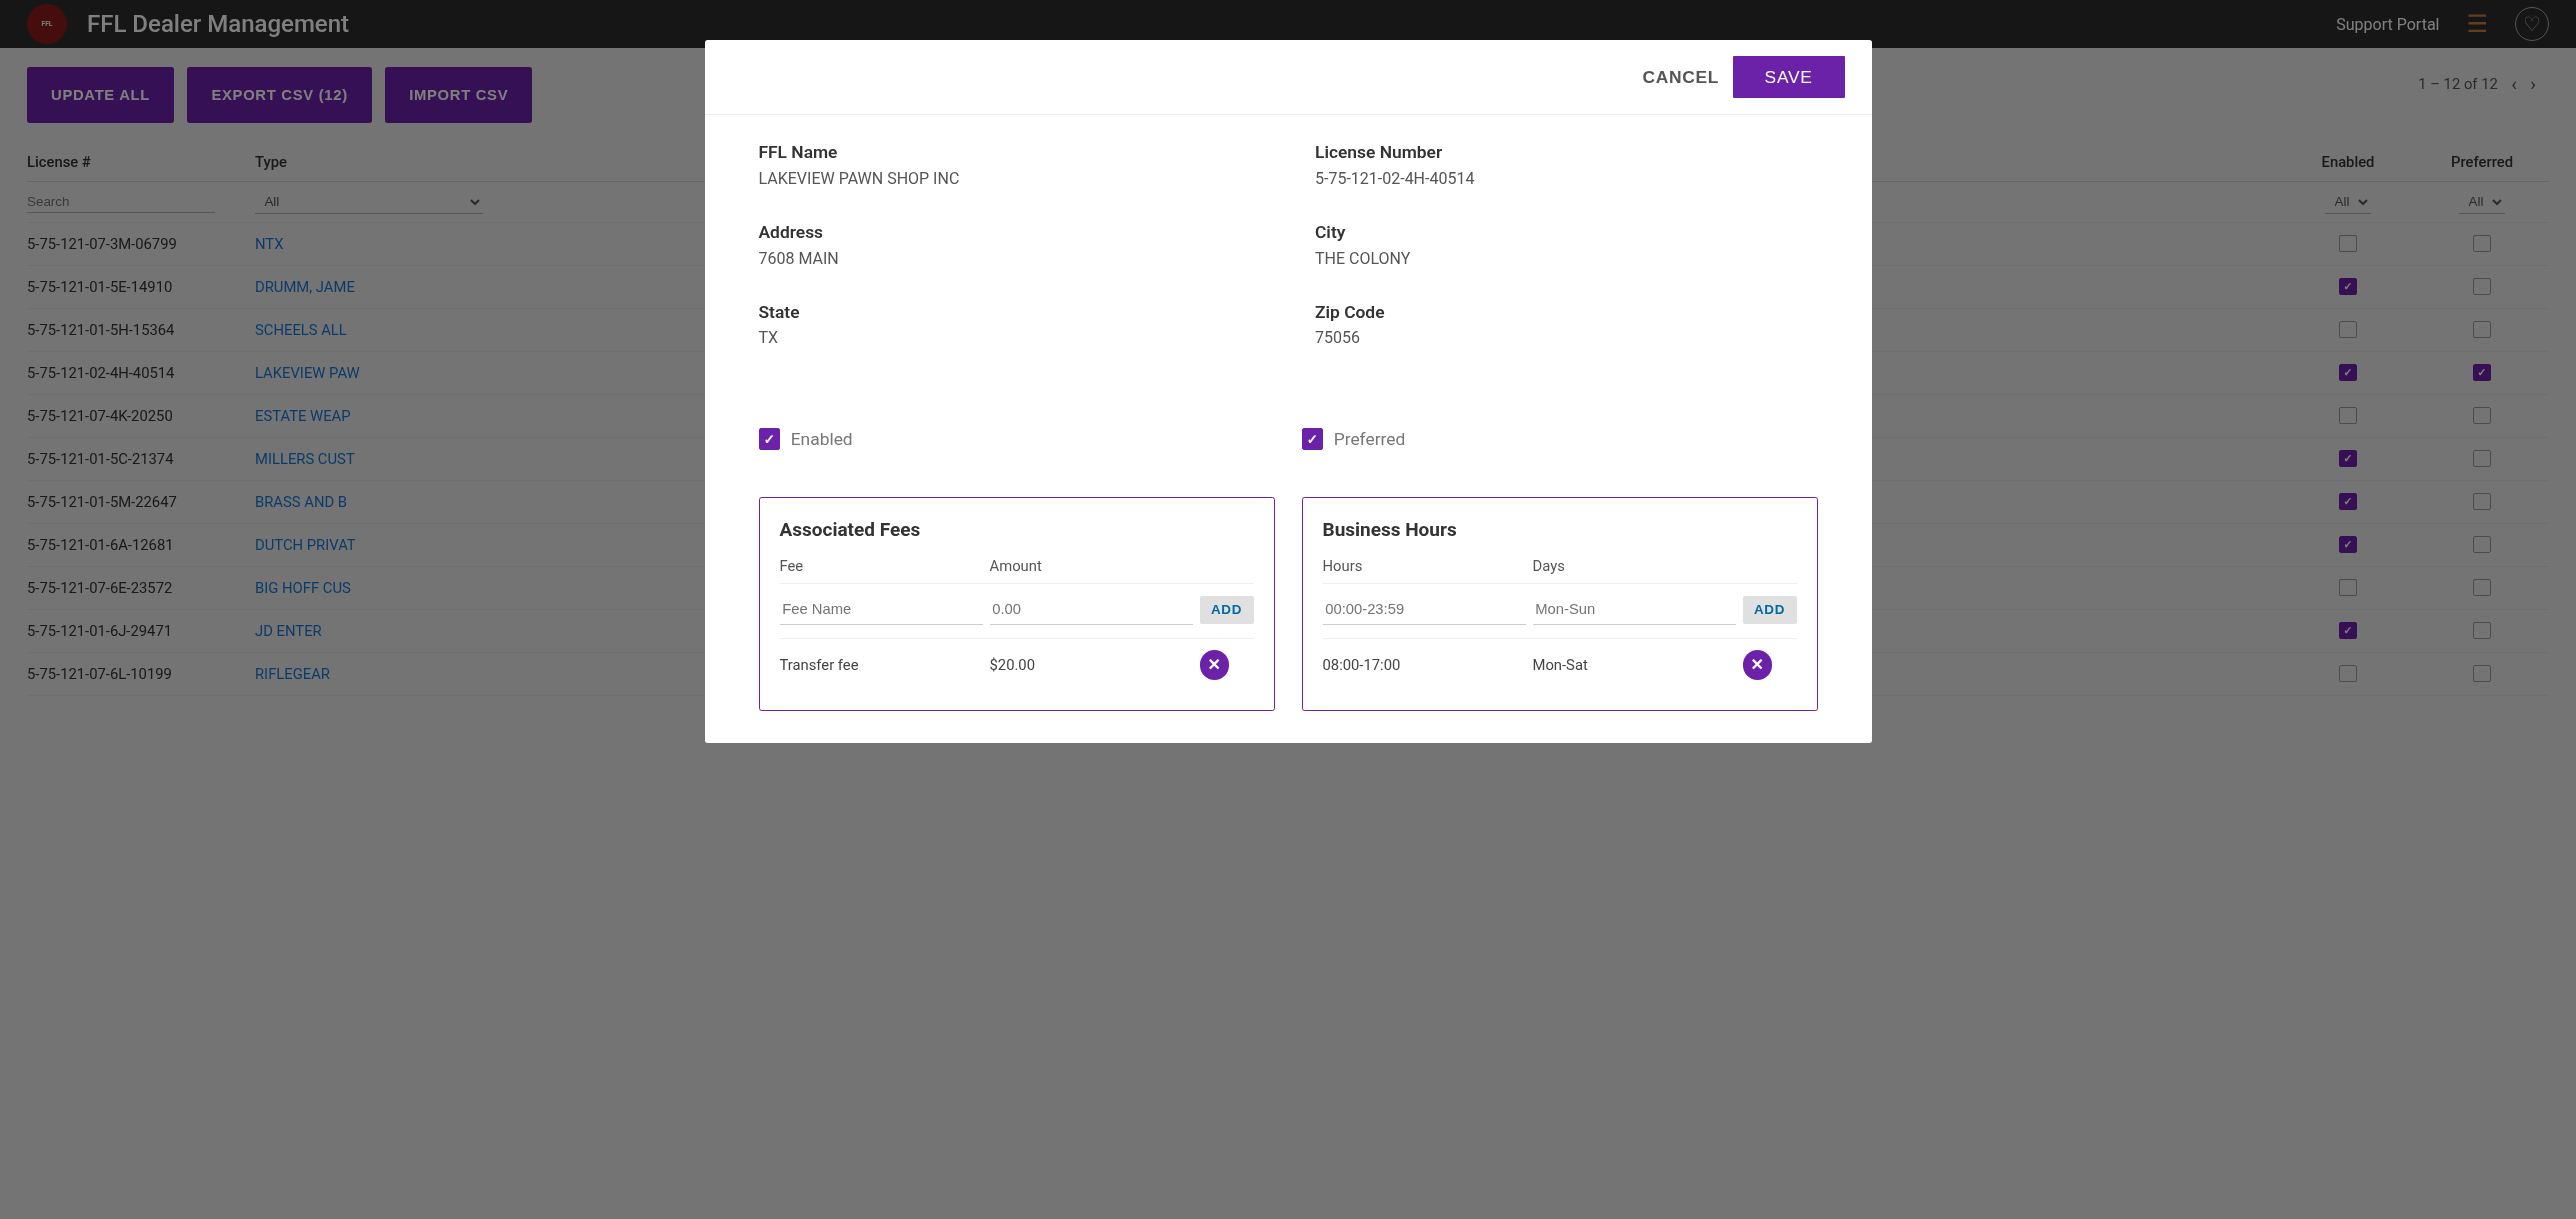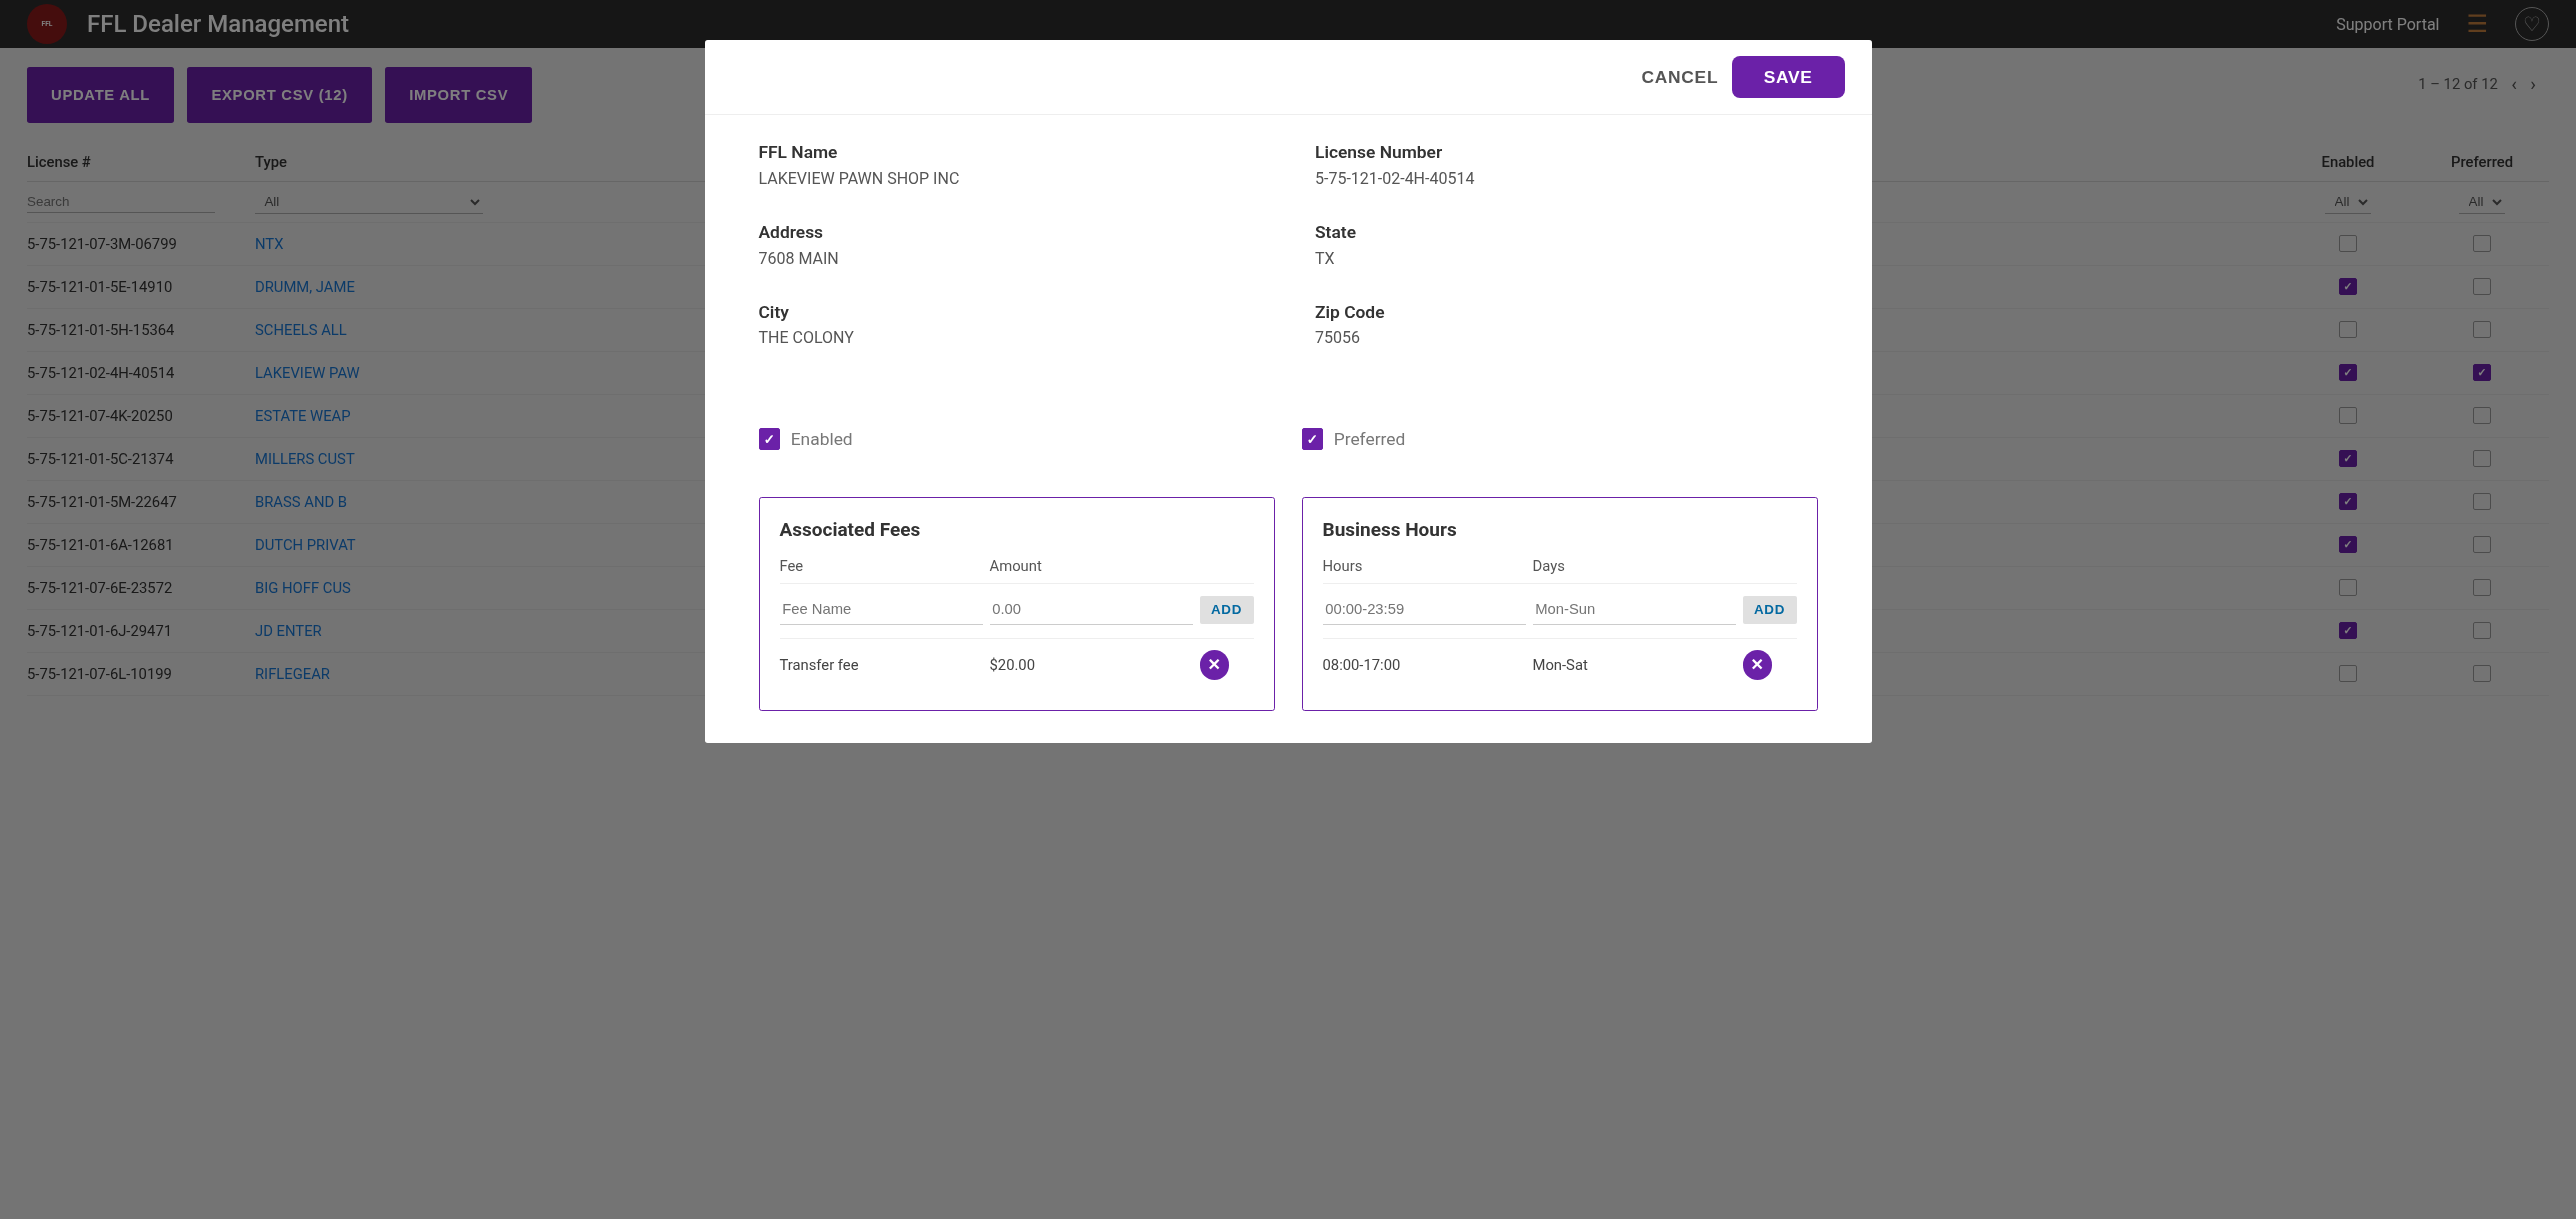--- a/index.html
+++ b/index.html
@@ -216,23 +216,23 @@
       font-weight: 600;
       cursor: pointer;
       letter-spacing: 0.7px;
     }
     .btn-save {
       background: #6b21a8;
       color: white;
       border: none;
       padding: 10.7px 32px;
       font-size: 17.4px;
-      font-weight: 700;
+      font-weight: 400;
       letter-spacing: 0.7px;
-      border-radius: 8px;
+      border-radius: 1px;
       cursor: pointer;
       text-transform: uppercase;
       text-align: right;
     }
     .modal-body {
       padding: 27px 54px 32px;
     }
     .modal-grid-2 {
       display: grid;
       grid-template-columns: 1fr 1fr;
@@ -577,27 +577,27 @@
           <div class="field-label">License Number</div>
           <div class="field-value">5-75-121-02-4H-40514</div>
         </div>
 
         <div>
           <div class="field-label">Address</div>
           <div class="field-value">7608 MAIN</div>
         </div>
 
         <div>
+          <div class="field-label">City</div>
+          <div class="field-value">THE COLONY</div>
+        </div>
+
+        <div>
           <div class="field-label">State</div>
           <div class="field-value">TX</div>
-        </div>
-
-        <div>
-          <div class="field-label">City</div>
-          <div class="field-value">THE COLONY</div>
         </div>
 
         <div>
           <div class="field-label">Zip Code</div>
           <div class="field-value">75056</div>
         </div>
 
         <div></div>
       </div>
 

